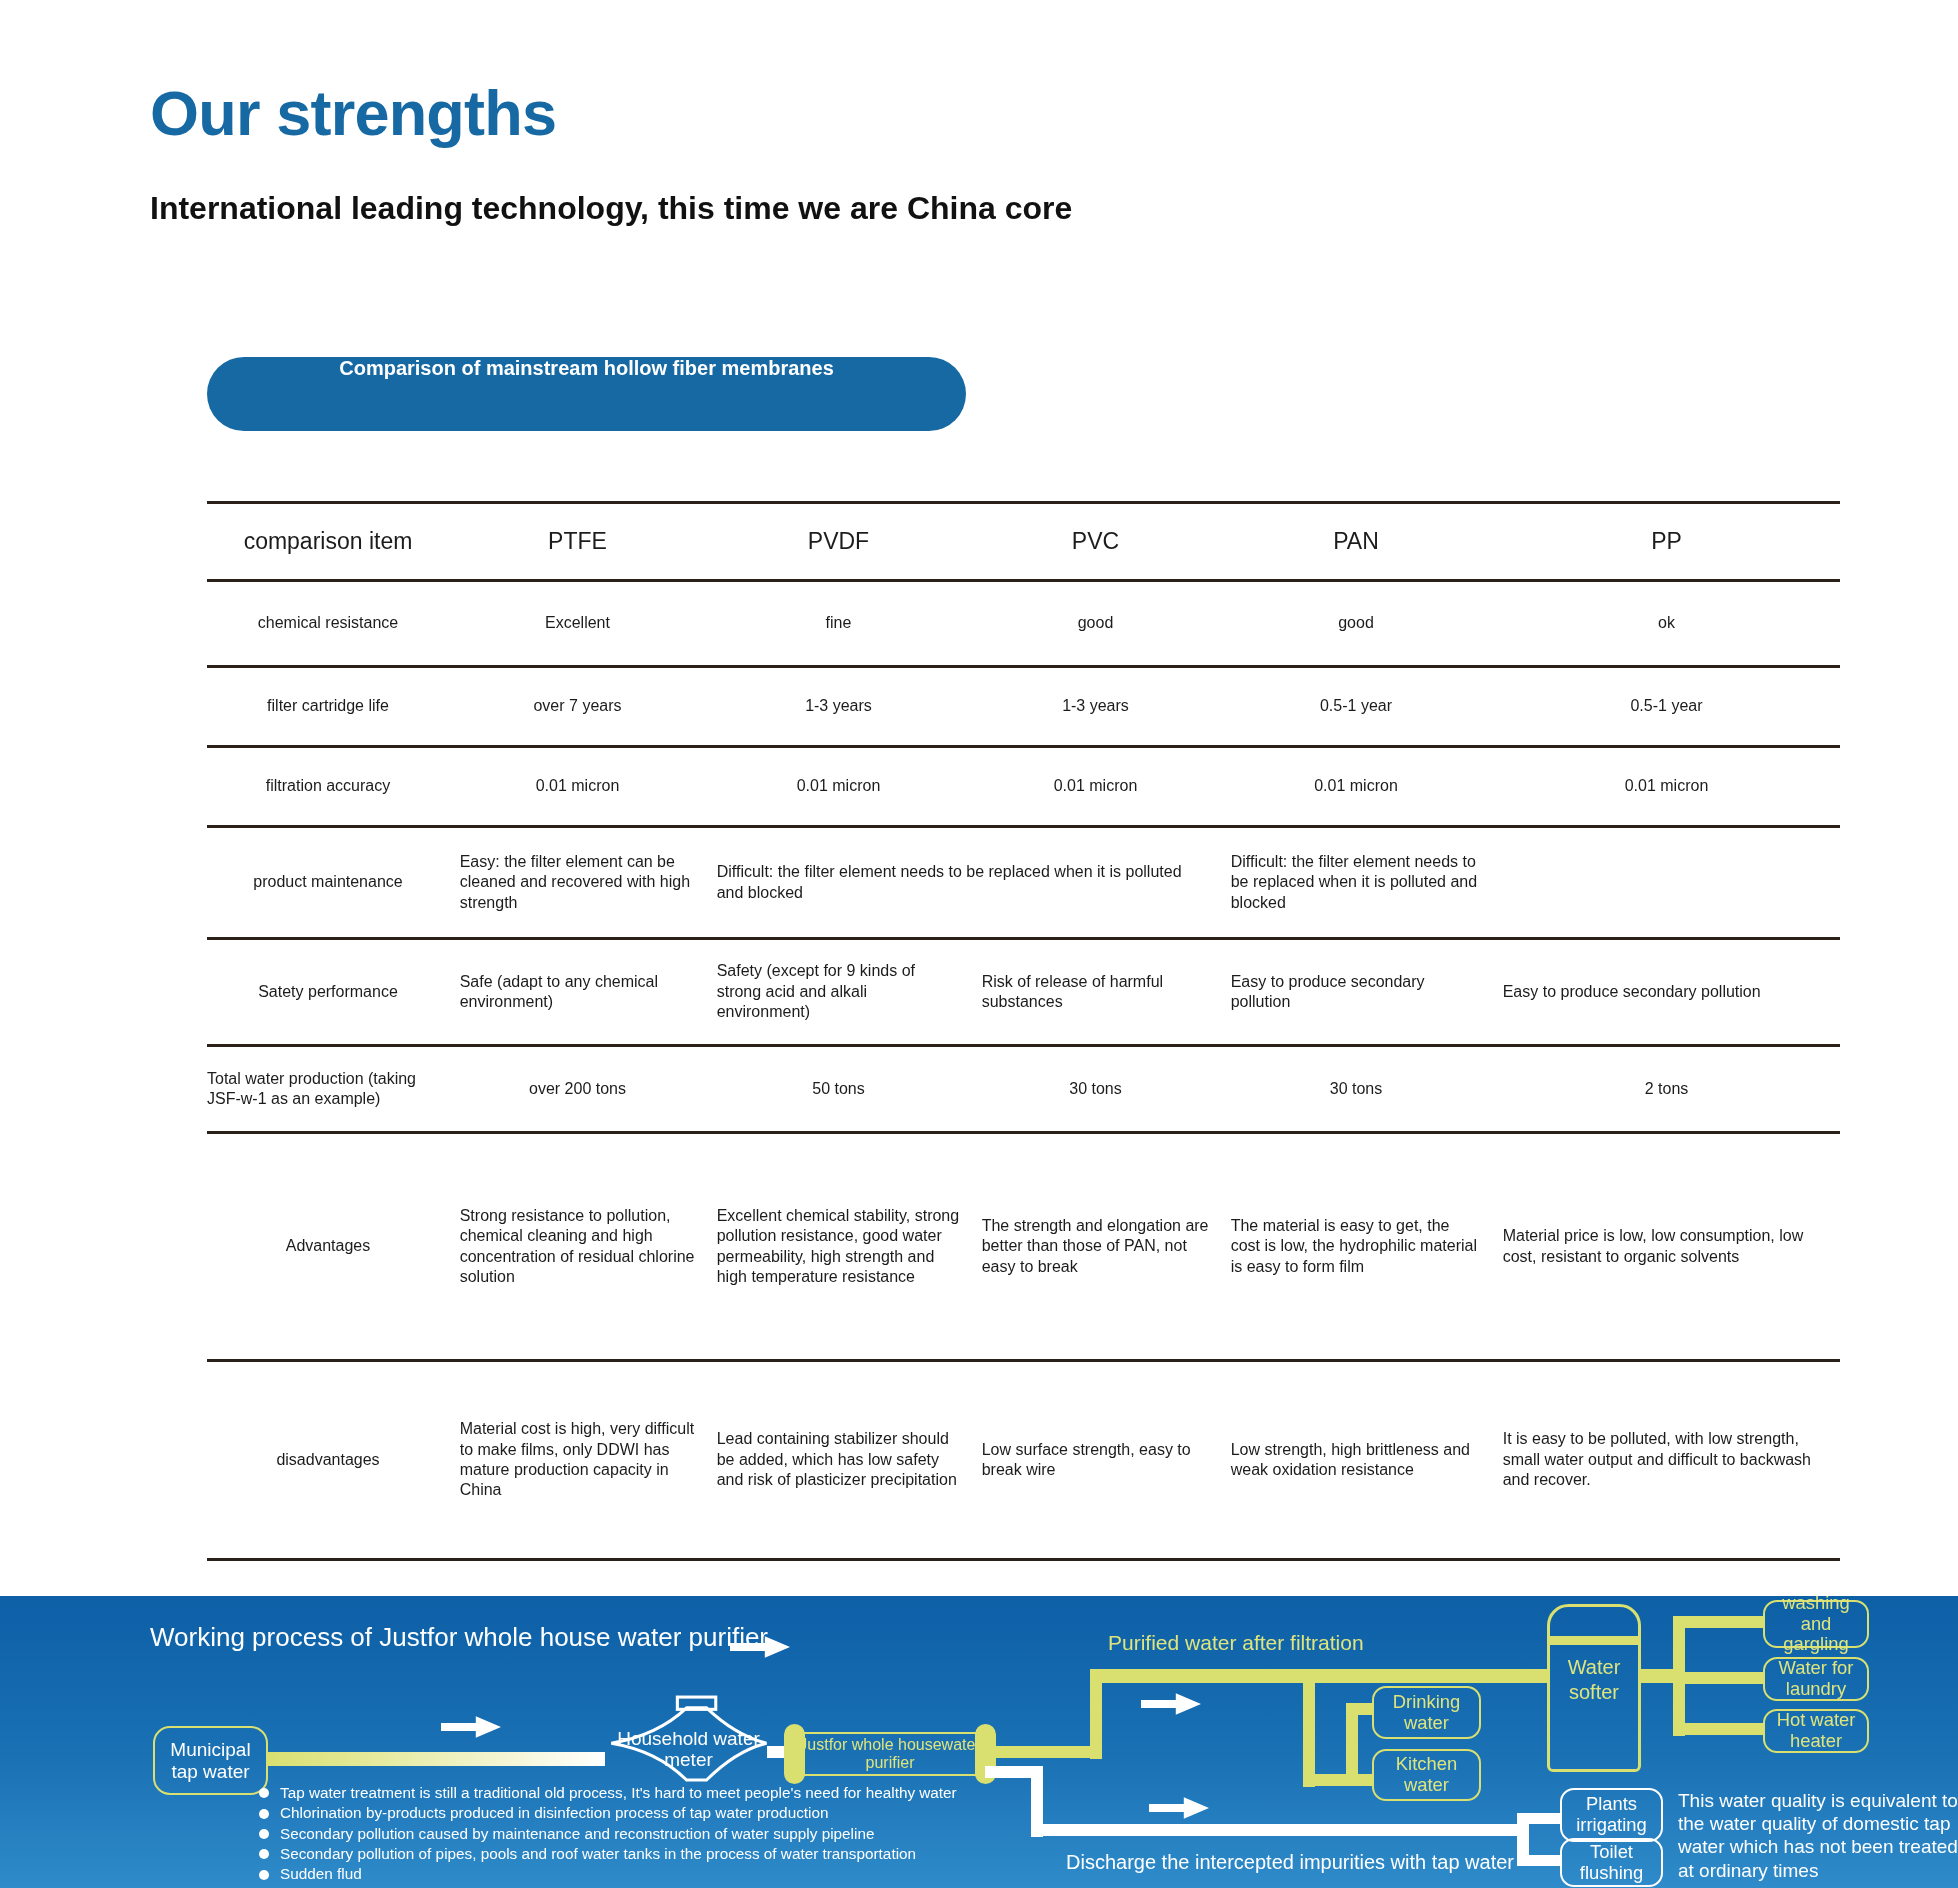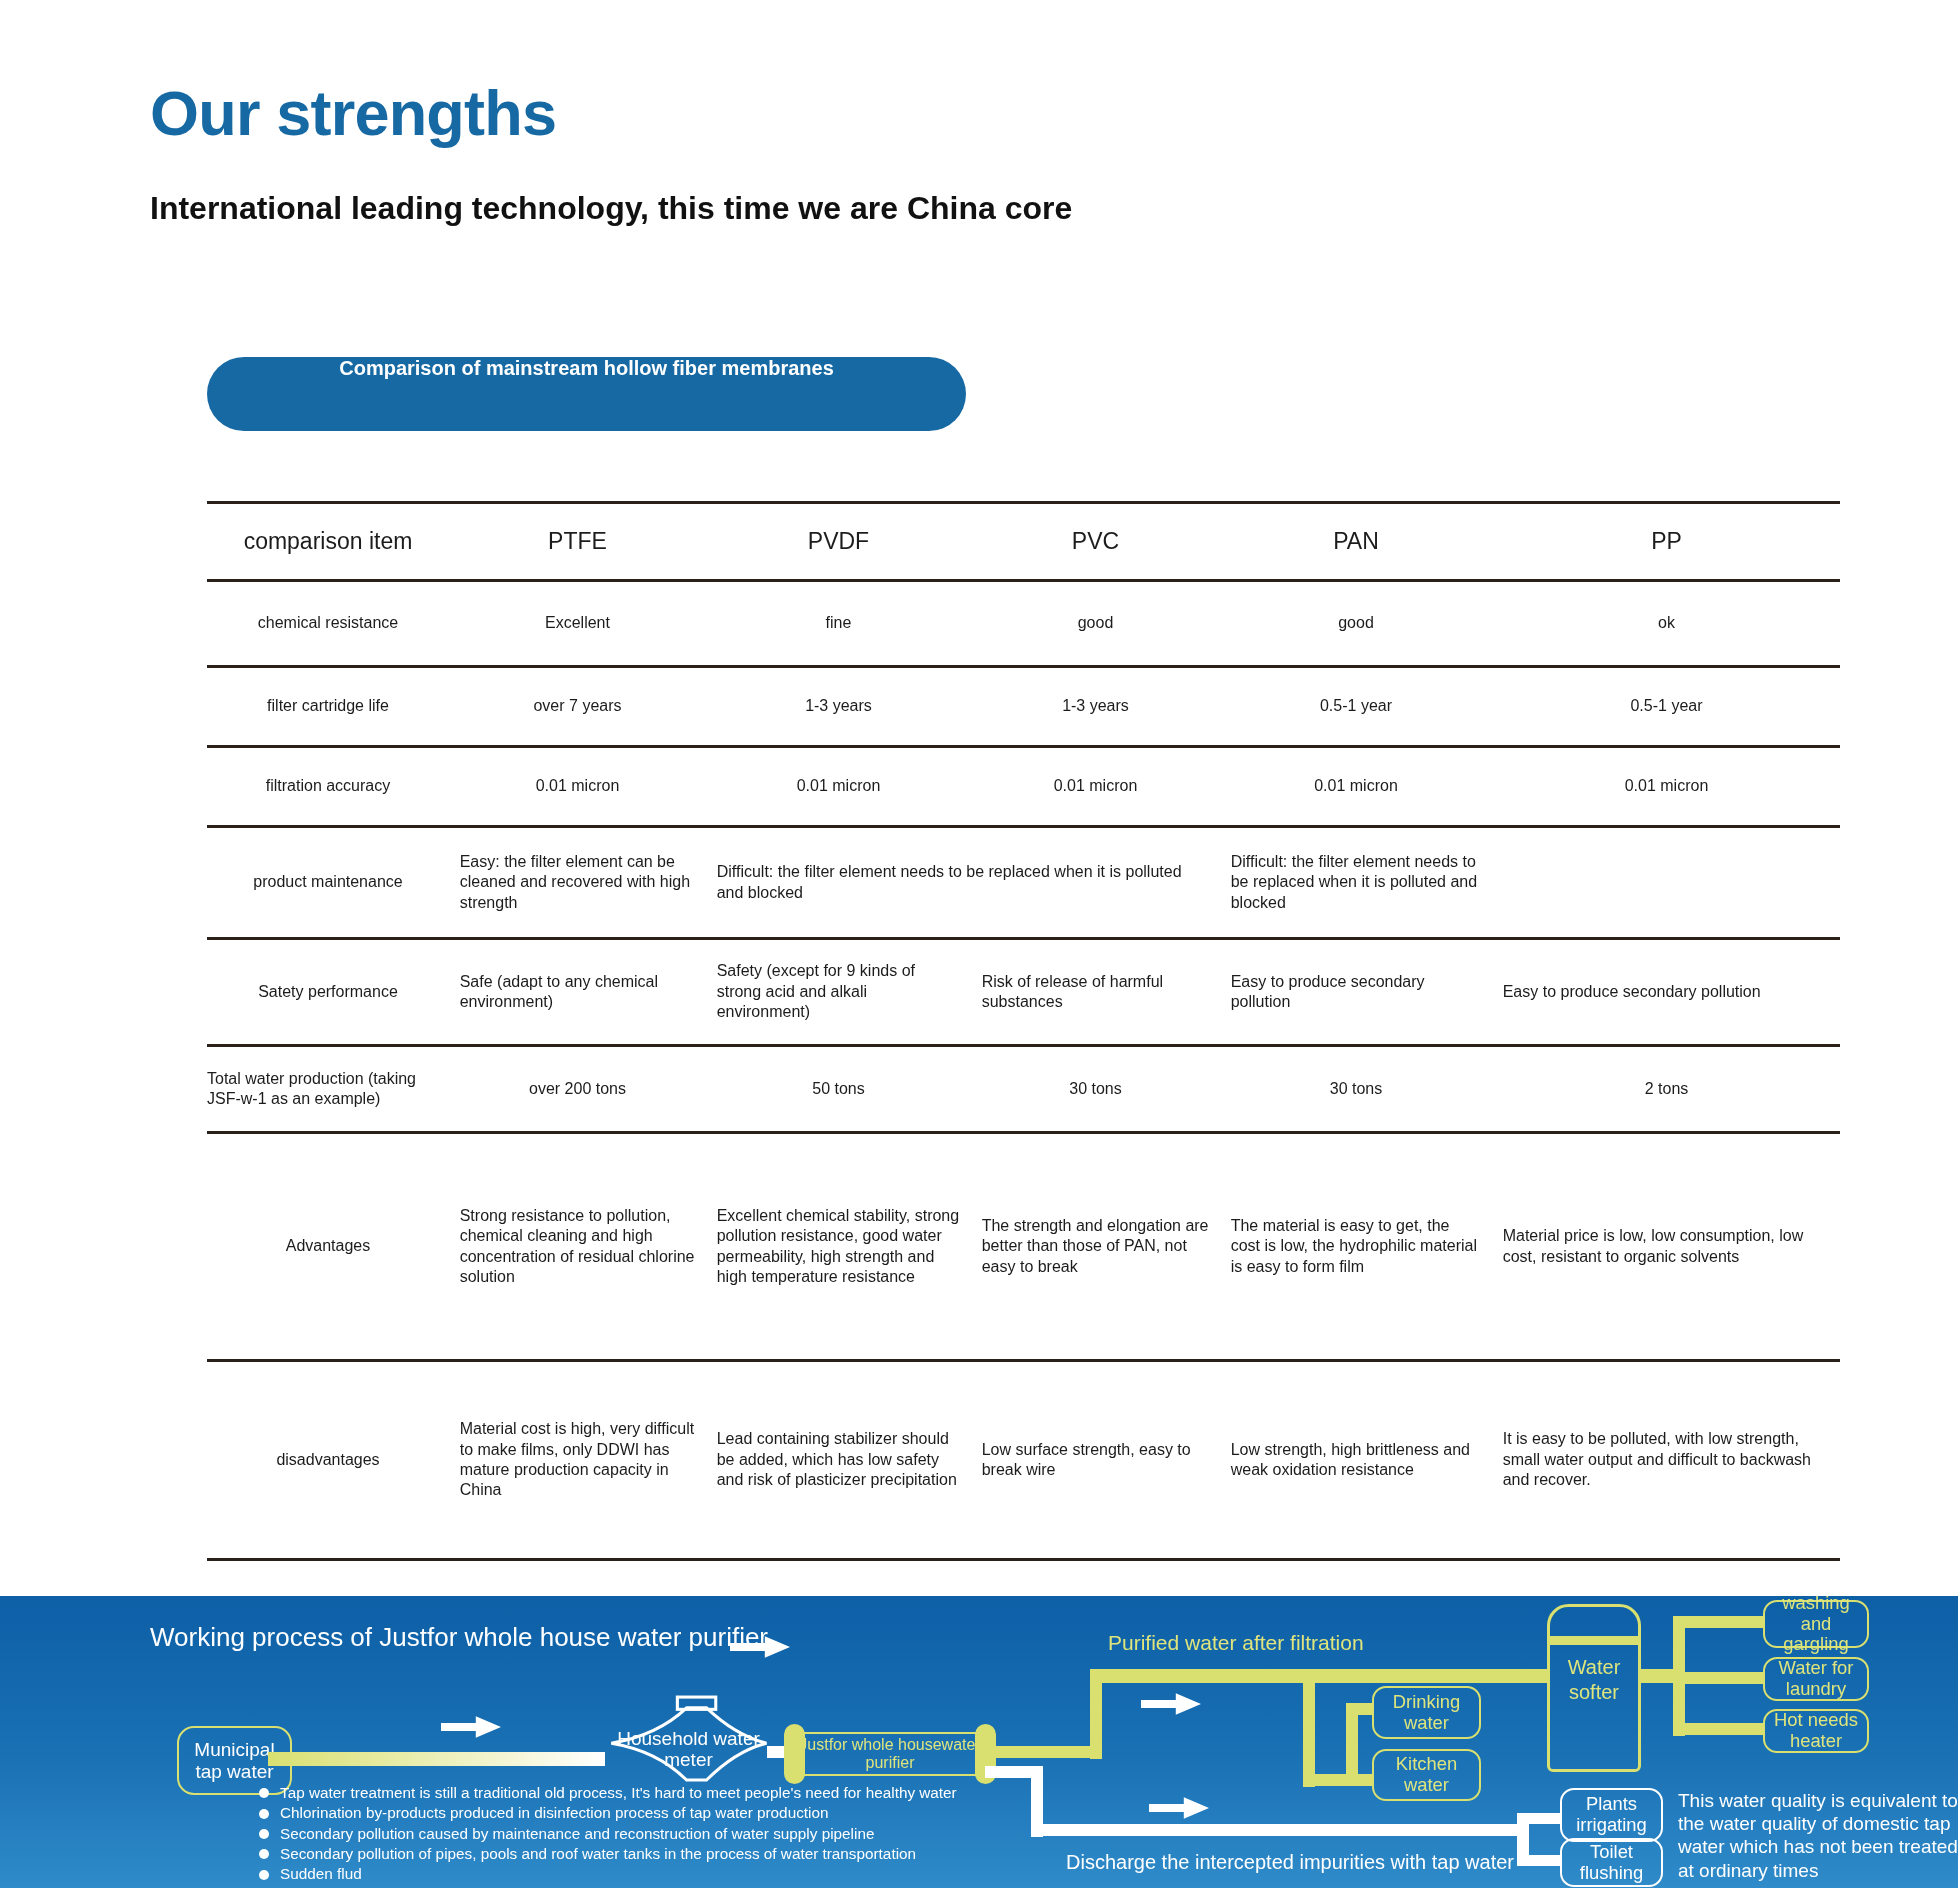--- a/index.html
+++ b/index.html
@@ -184,21 +184,21 @@
       <div class="t-cell left">Low surface strength, easy to break wire</div>
       <div class="t-cell left">Low strength, high brittleness and weak oxidation resistance</div>
       <div class="t-cell left">It is easy to be polluted, with low strength, small water output and difficult to backwash and recover.</div>
     </div>
   </div>
 
   <div class="footer">
 
     <div class="f-abs f-heading">Working process of Justfor whole house water purifier</div>
 
-    <div class="f-abs node srcbox" style="left:153px; top:130px; width:115px; height:69px;margin-left:24px;">
+    <div class="f-abs node srcbox" style="left:153px; top:130px; width:115px; height:69px;">
       <span>Municipal tap water</span>
     </div>
 
     <div class="f-abs" style="left:268px; top:156px; width:337px; height:14px;
          background:linear-gradient(90deg,#d9e070,#ffffff);"></div>
     <div class="arrow" style="left:441px; top:117px;"></div>
     <div class="arrow" style="left:730px; top:37px;"></div>
 
     <svg class="f-abs" style="left:602px; top:98px;" width="173" height="96" viewBox="0 0 225 125">
       <rect x="98" y="4" width="50" height="16" fill="none" stroke="#ffffff" stroke-width="4"></rect>
@@ -243,21 +243,21 @@
     <div class="f-abs pipe-y" style="left:1673px; top:76px; width:90px; height:12.3px;"></div>
     <div class="f-abs pipe-y" style="left:1673px; top:127px; width:90px; height:12.3px;"></div>
 
     <div class="f-abs node" style="left:1763px; top:3.8px; width:106px; height:48px;">
       <span>washing and gargling</span>
     </div>
     <div class="f-abs node" style="left:1763px; top:61px; width:106px; height:44px;">
       <span>Water for laundry</span>
     </div>
     <div class="f-abs node" style="left:1763px; top:113px; width:106px; height:44px;">
-      <span>Hot needs heater</span>
+      <span>Hot water heater</span>
     </div>
 
     <div class="f-abs pipe-w" style="left:985px; top:170px; width:58px; height:12.3px;"></div>
     <div class="f-abs pipe-w" style="left:1031px; top:170px; width:12.3px; height:71px;"></div>
     <div class="f-abs pipe-w" style="left:1031px; top:228px; width:491px; height:12.3px;"></div>
     <div class="f-abs pipe-w" style="left:1517px; top:217px; width:12.3px; height:51px;"></div>
     <div class="f-abs pipe-w" style="left:1517px; top:217px; width:43px; height:10.7px;"></div>
     <div class="f-abs pipe-w" style="left:1517px; top:259px; width:43px; height:10.7px;"></div>
     <div class="arrow" style="left:1149px; top:198px;"></div>
     <div class="f-abs f-label-w" style="left:1066px; top:255px;">Discharge the intercepted impurities with tap water</div>

